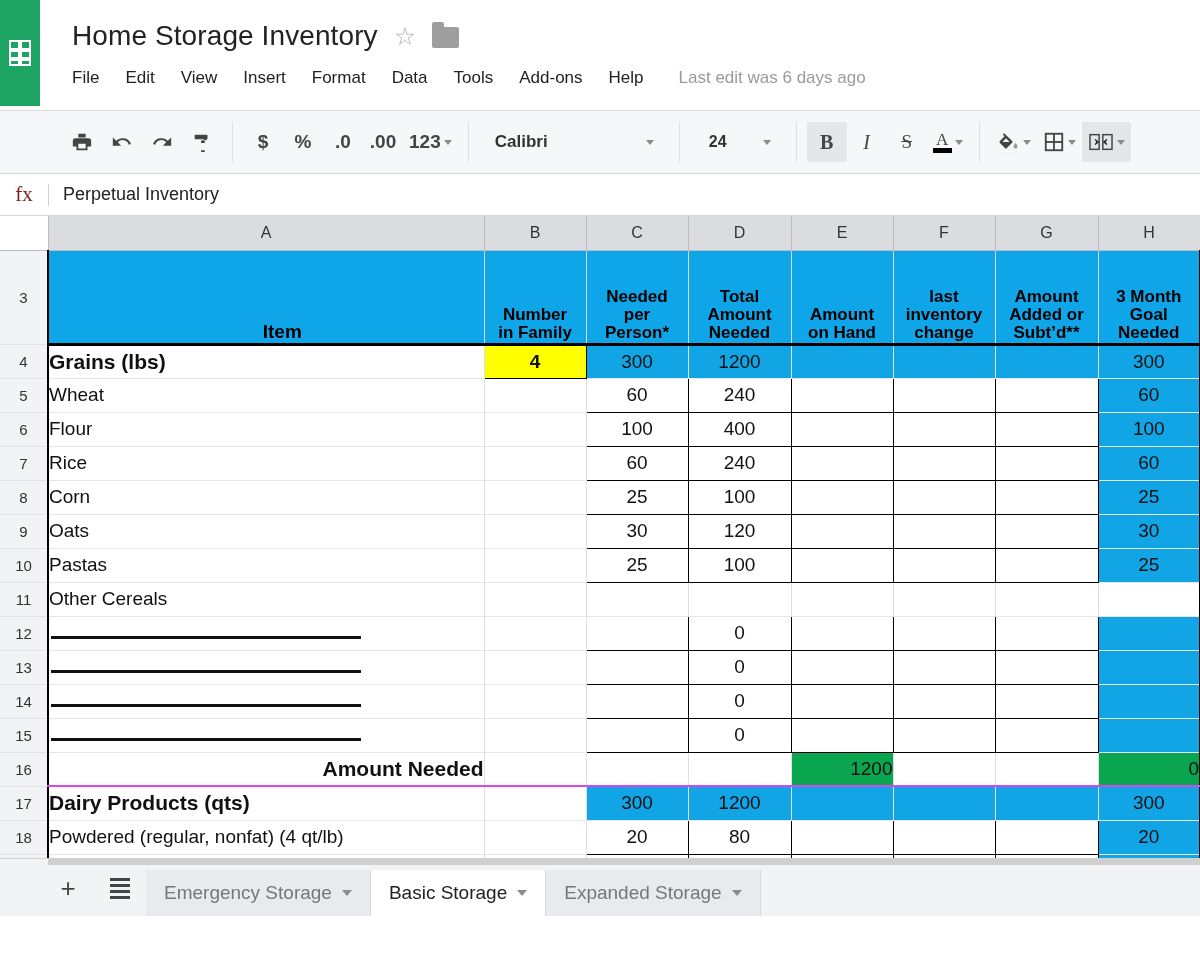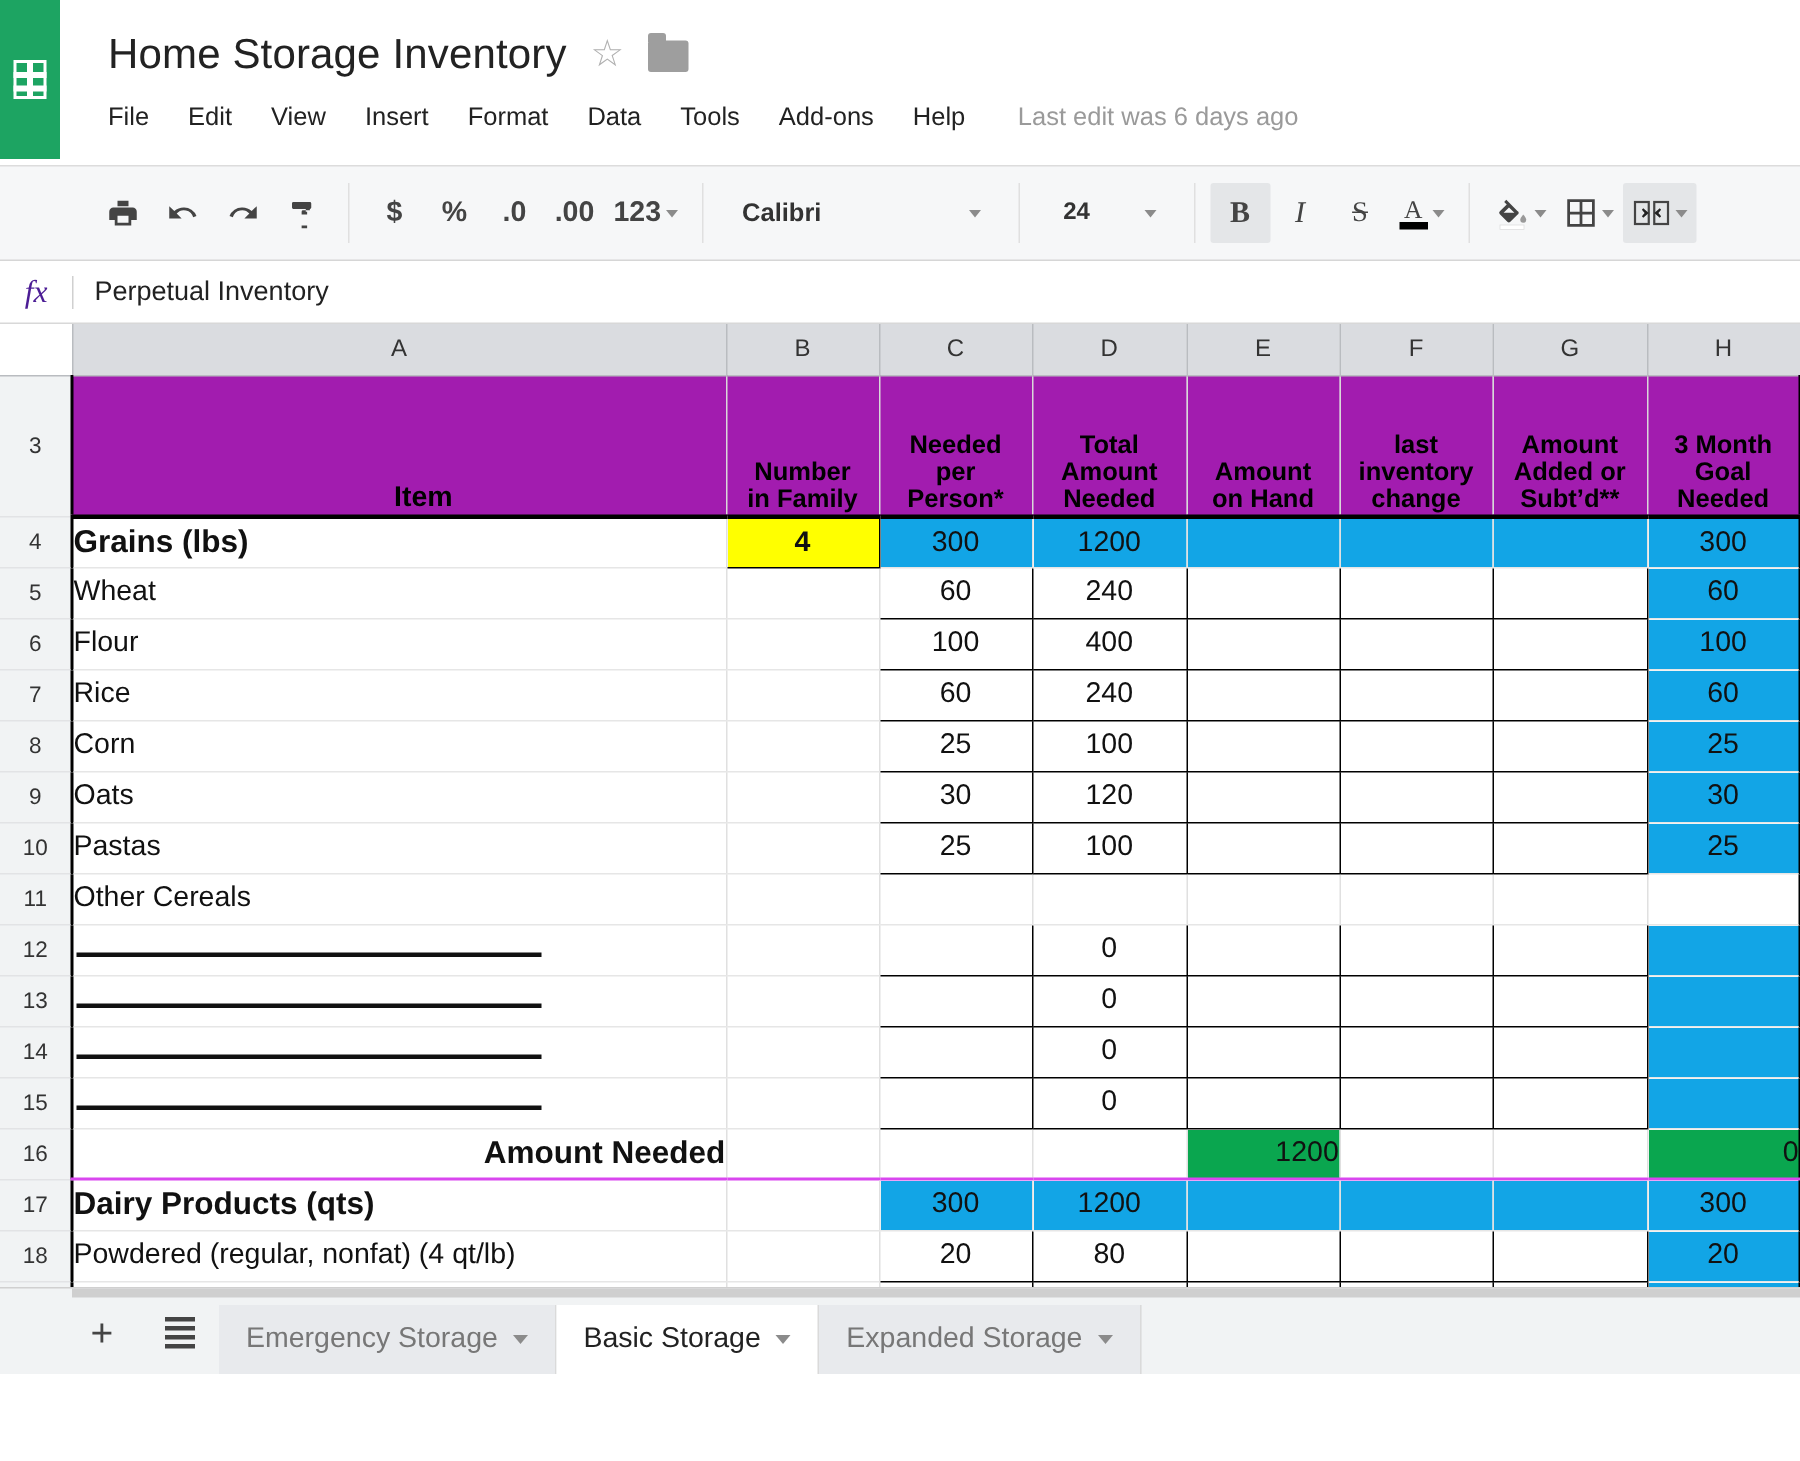--- a/index.html
+++ b/index.html
@@ -83,22 +83,22 @@
   .textcolor { display: flex; flex-direction: column; align-items: center; }
   .textcolor span { font-size: 17px; line-height: 16px; font-family: "Liberation Serif", serif; }
   .textcolor i { display: block; width: 19px; height: 5px; background: #000; }
 
   
   .formulabar {
     height: 42px; background: #fff; display: flex; align-items: center;
     border-bottom: 1px solid #d8d8d8;
   }
   .fx {
-    width: 48px; text-align: center; font-style: italic; font-size: 21px;
-    color: #4c1d95; font-family: "Liberation Serif", serif;
+    width: 48px; text-align: center; font-size: 21px;
+    color: #7f1d1d; font-family: "Liberation Serif", serif;
   }
   .fdiv { width: 1px; height: 22px; background: #d0d0d0; }
   .fvalue { padding-left: 14px; font-size: 18px; color: #222; }
 
   
   .gridwrap { position: relative; width: 1200px; height: 700px; overflow: hidden; }
   table.sheet { border-collapse: collapse; table-layout: fixed; width: 1200px; }
   table.sheet td, table.sheet th { padding: 0; margin: 0; }
 
   .colhead {
@@ -117,21 +117,21 @@
     font-size: 19px; color: #111; padding: 0 8px; vertical-align: middle;
     background: #fff; white-space: nowrap; overflow: hidden;
   }
   .num { text-align: center; }
   .left { text-align: left; }
   .right { text-align: right; }
 
   
   .hdr3 {
     font-size: 17px; font-weight: bold; text-align: center; line-height: 1.06;
-    vertical-align: bottom; padding-bottom: 2px; background: #a21caf;
+    vertical-align: bottom; padding-bottom: 2px; background: #0ea5e9;
     border-right: 1px solid #d8d8d8; border-bottom: 3px solid #000;
   }
   .hdr3.itemcell { vertical-align: bottom; font-size: 19px; padding-left: 32px; }
 
   
   .bold { font-weight: bold; }
   .big { font-size: 21px; }
   .blue { background: #12a5e6; text-align: center; }
   .yellow { background: #ffff00; }
   .green { background: #0aa64f; }

